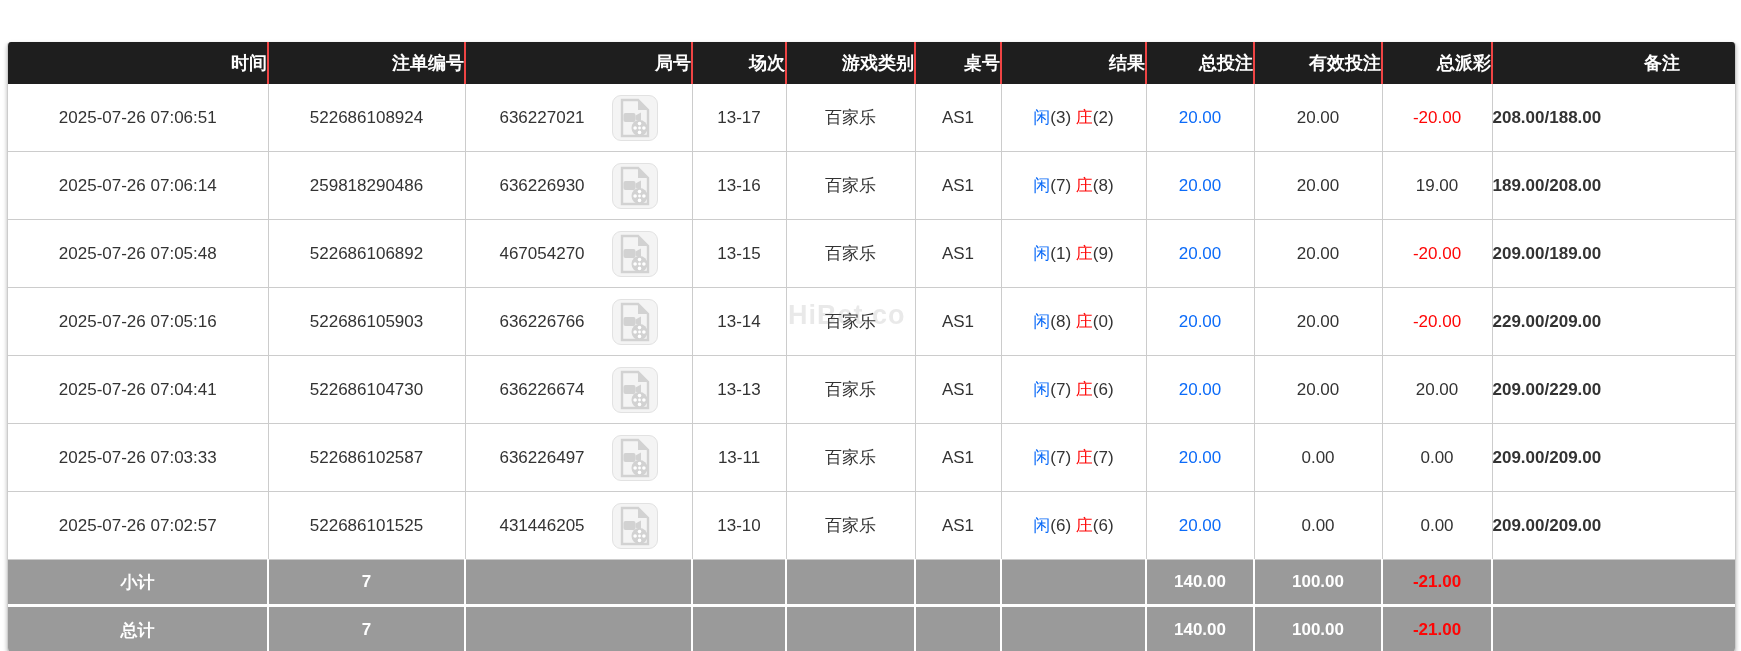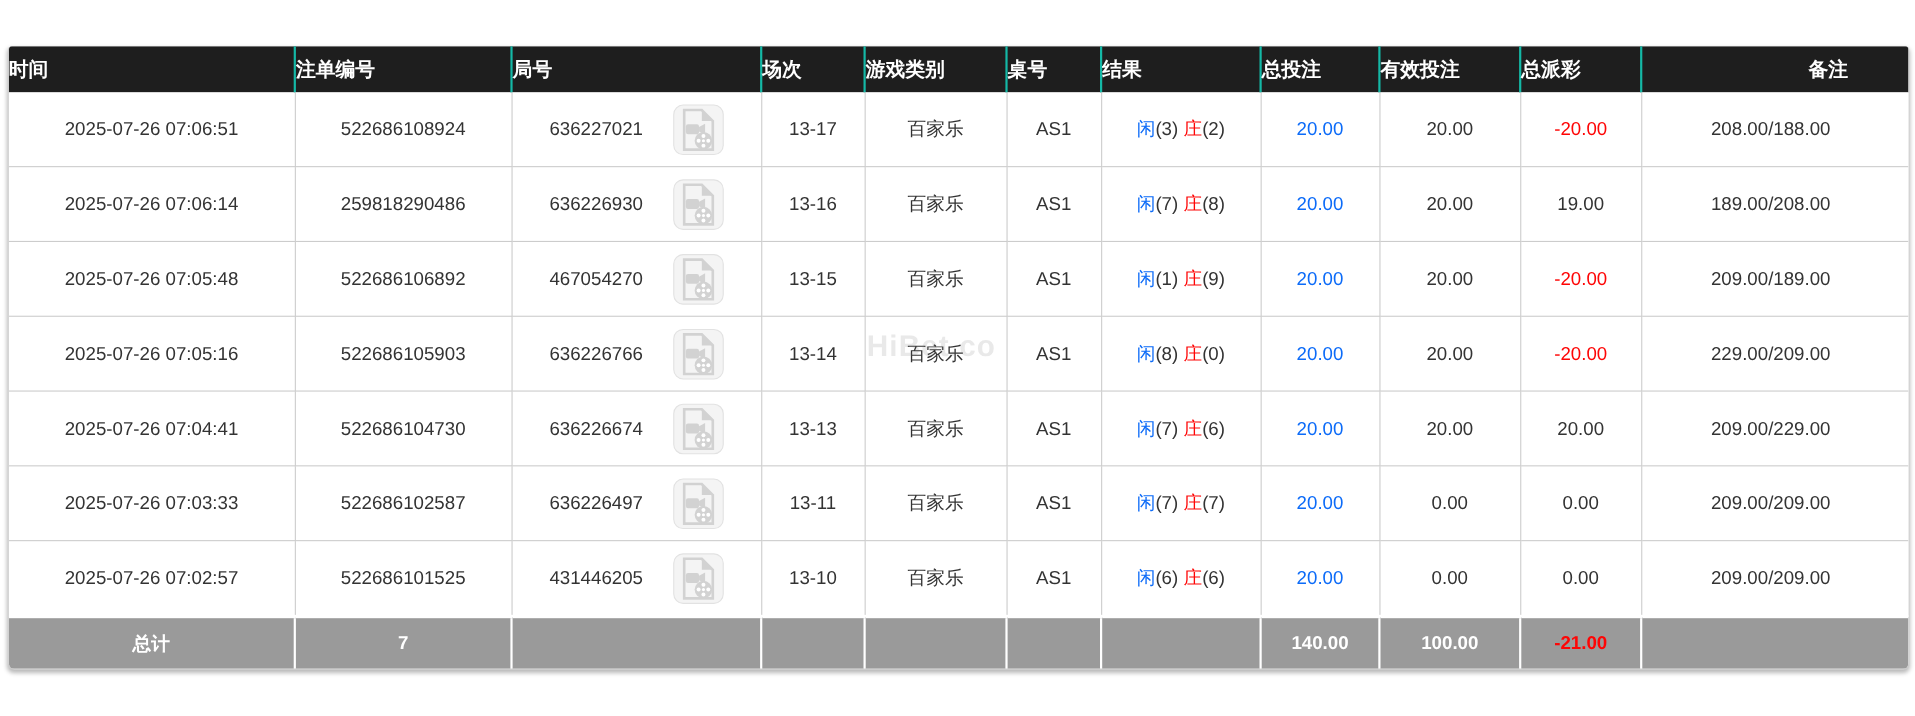--- a/index.html
+++ b/index.html
@@ -2,25 +2,25 @@
 <html style="--header_bg: #1e1e1e; --header_text: #ffffff; --summary_bg: #9a9a9a; --summary_text: #ffffff; --border: #cccccc; --blue: #0c6bf8; --red: #fe0505; --text: #333333; --icon_button_bg: #f4f4f4; --icon_button_border: #e2e2e2; --icon_glyph: #d2d2d2;"><head>
 <meta charset="utf-8">
 <style>
   html,body{margin:0;padding:0;background:#fff;width:1741px;height:651px;overflow:hidden;
     font-family:"Liberation Sans","DejaVu Sans",sans-serif;}
   .table-wrap{position:absolute;left:7px;top:42px;width:1727px;
     border:1px solid var(--border);border-top:none;border-radius:4px 4px 6px 6px;overflow:hidden;
     box-shadow:0 2px 4px rgba(0,0,0,.28);box-sizing:content-box;background:#fff;}
   table{border-collapse:collapse;table-layout:fixed;width:1727px;}
   thead th{background:var(--header_bg);color:var(--header_text);font-size:18px;font-weight:bold;
-    height:42px;text-align:left;border-right:2px solid #14b8a6;padding:0;}
+    height:42px;text-align:right;border-right:2px solid #ef4444;padding:0;}
   thead th:last-child{border-right:none;text-align:right;padding-right:55px;padding-left:24px;}
   tbody td{height:67px;font-size:17px;color:var(--text);text-align:center;
     border-bottom:1px solid var(--border);border-right:1px solid var(--border);padding:0;background:#fff;}
-  tbody tr.data-row td:last-child{border-right:none;text-align:center;padding-right:8px;}
+  tbody tr.data-row td:last-child{border-right:none;text-align:left;padding-right:8px;font-weight:bold;}
   tbody tr.summary-row td{background:var(--summary_bg);color:var(--summary_text);font-weight:bold;
     height:44px;border-right:2px solid #fff;border-bottom:none;}
   tbody tr.summary-row td:last-child{border-right:none;}
   tbody tr.summary-row.total td{border-top:3px solid #fff;height:46px;}
   tbody tr.summary-row td.neg{color:var(--red);}
   .round-cell-inner{display:inline-flex;align-items:center;gap:27px;vertical-align:middle;}
   .video-btn{width:46px;height:46px;border-radius:9px;background:var(--icon_button_bg);
     border:1px solid var(--icon_button_border);display:inline-flex;align-items:center;justify-content:center;
     cursor:pointer;padding:0;}
   .blue{color:var(--blue);}
@@ -261,20 +261,33 @@
             </span></td>
           <td>13-10</td>
           <td>百家乐</td>
           <td>AS1</td>
           <td><span class="res-p">闲</span><span class="res-n">(6)</span> <span class="res-b">庄</span><span class="res-n">(6)</span></td>
           <td class="blue">20.00</td>
           <td>0.00</td>
           <td>0.00</td>
           <td>209.00/209.00</td>
         </tr>
+        <tr class="summary-row">
+          <td>小计</td>
+          <td>7</td>
+          <td></td>
+          <td></td>
+          <td></td>
+          <td></td>
+          <td></td>
+          <td>140.00</td>
+          <td>100.00</td>
+          <td class="neg">-21.00</td>
+          <td></td>
+        </tr>
         <tr class="summary-row total">
           <td>总计</td>
           <td>7</td>
           <td></td>
           <td></td>
           <td></td>
           <td></td>
           <td></td>
           <td>140.00</td>
           <td>100.00</td>

